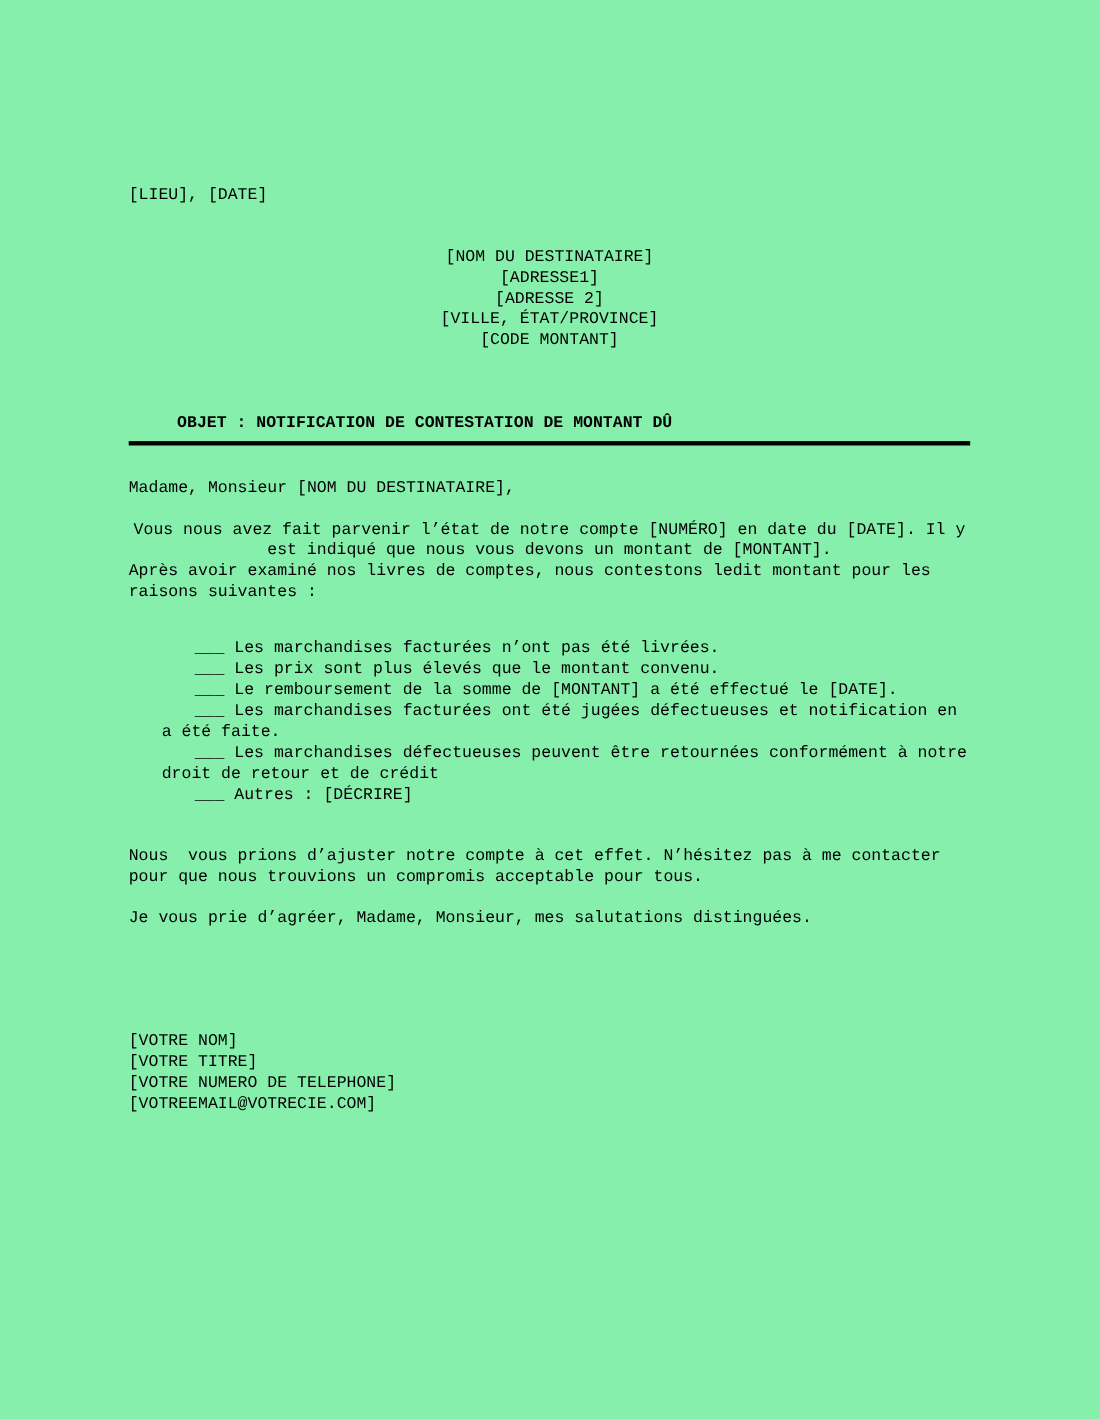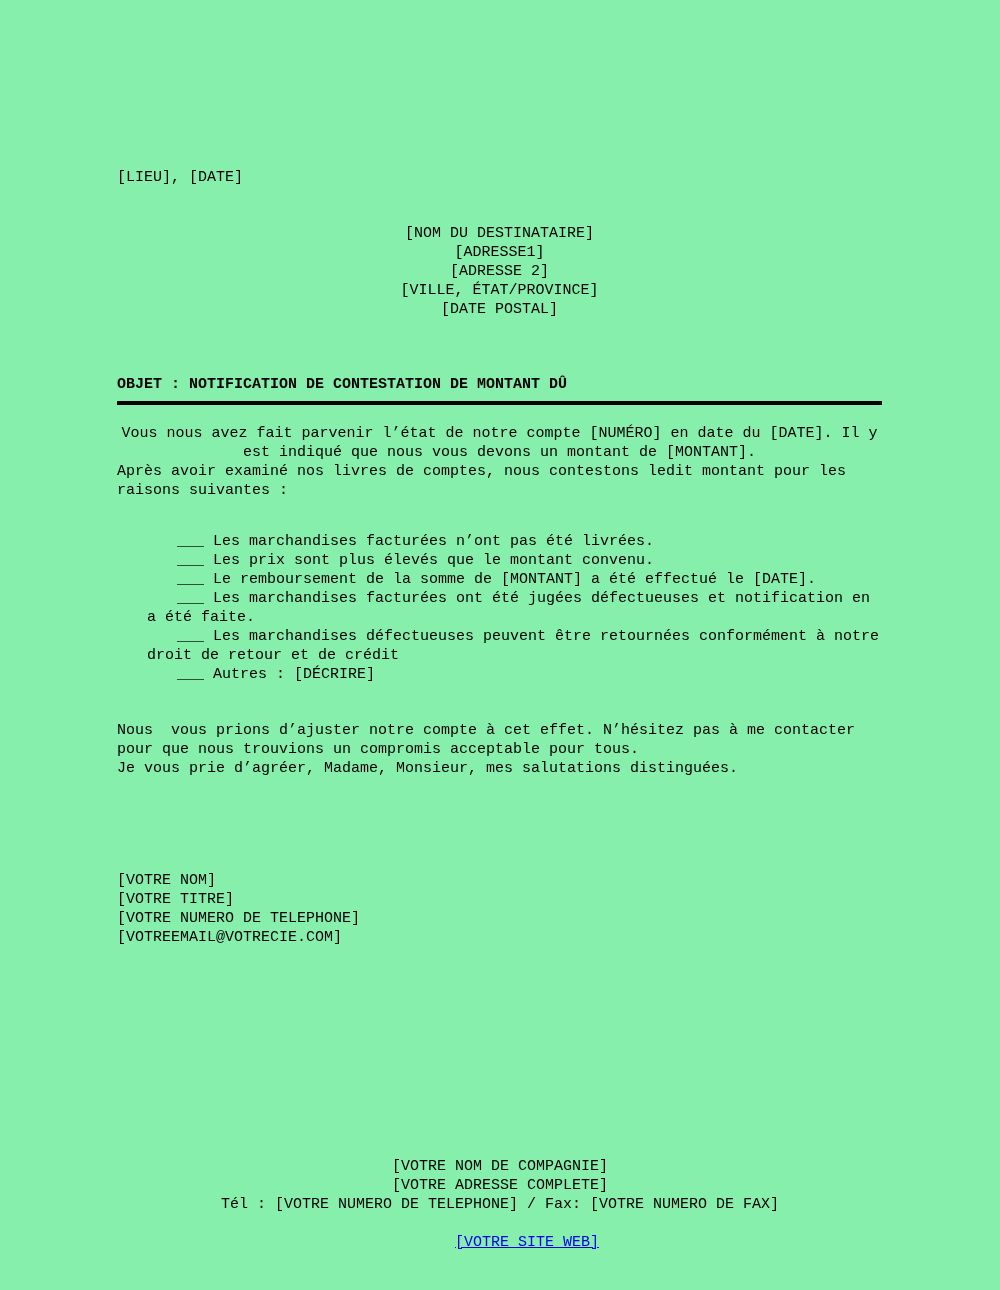--- a/index.html
+++ b/index.html
@@ -29,32 +29,33 @@
   .subject-wrap {
     margin-top: 56px;
     padding-bottom: 7px;
     border-bottom: 4px solid #000000;
   }
   .subject {
     font-size: 15px;
     line-height: 19px;
     font-weight: bold;
     white-space: pre-wrap;
+    margin-left: 44px;
   }
   .salutation { margin-top: 29px; }
   .para { margin-top: 19px; white-space: pre-wrap; text-align: center; }
   .para-after { white-space: pre-wrap; }
   .reasons { margin-top: 32px; }
   .reason-item {
     padding-left: 30px;
     text-indent: 30px;
     white-space: pre-wrap;
   }
   .closing-1 { margin-top: 37px; white-space: pre-wrap; }
-  .closing-2 { white-space: pre-wrap; }
+  .closing-2 { margin-top: 18px; white-space: pre-wrap; }
   .signature-block { margin-top: 93px; }
   .footer {
     position: absolute;
     left: 0;
     top: 1157px;
     width: 1000px;
     text-align: center;
     font-size: 15px;
     line-height: 19px;
   }
@@ -68,27 +69,28 @@
 <div class="page">
   <div class="content">
 
     <div class="line">[LIEU], [DATE]</div>
 
     <div class="recipient-block">
       <div class="line">[NOM DU DESTINATAIRE]</div>
       <div class="line">[ADRESSE1]</div>
       <div class="line">[ADRESSE 2]</div>
       <div class="line">[VILLE, ÉTAT/PROVINCE]</div>
-      <div class="line">[DATE POSTAL]</div>
+      <div class="line">[CODE MONTANT]</div>
     </div>
 
     <div class="subject-wrap">
       <div class="subject">OBJET : NOTIFICATION DE CONTESTATION DE MONTANT DÛ</div>
     </div>
 
+    <div class="salutation line">Madame, Monsieur [NOM DU DESTINATAIRE],</div>
 
     <div class="para">Vous nous avez fait parvenir l’état de notre compte [NUMÉRO] en date du [DATE]. Il y est indiqué que nous vous devons un montant de [MONTANT].</div>
 
     <div class="para-after">Après avoir examiné nos livres de comptes, nous contestons ledit montant pour les raisons suivantes :</div>
 
     <div class="reasons">
       <div class="reason-item">___ Les marchandises facturées n’ont pas été livrées.</div>
       <div class="reason-item">___ Les prix sont plus élevés que le montant convenu.</div>
       <div class="reason-item">___ Le remboursement de la somme de [MONTANT] a été effectué le [DATE].</div>
       <div class="reason-item">___ Les marchandises facturées ont été jugées défectueuses et notification en a été faite.</div>
@@ -102,21 +104,13 @@
 
     <div class="signature-block">
       <div class="line">[VOTRE NOM]</div>
       <div class="line">[VOTRE TITRE]</div>
       <div class="line">[VOTRE NUMERO DE TELEPHONE]</div>
       <div class="line">[VOTREEMAIL@VOTRECIE.COM]</div>
     </div>
 
   </div>
 
-  <div class="footer">
-    <div class="line">[VOTRE NOM DE COMPAGNIE]</div>
-    <div class="line">[VOTRE ADRESSE COMPLETE]</div>
-    <div class="line">Tél : [VOTRE NUMERO DE TELEPHONE] / Fax: [VOTRE NUMERO DE FAX]</div>
-    <div class="line">
-      <a href="#" style="color: rgb(0, 0, 238);">[VOTRE SITE WEB]</a>
-    </div>
-  </div>
 </div>
 
 </body></html>

